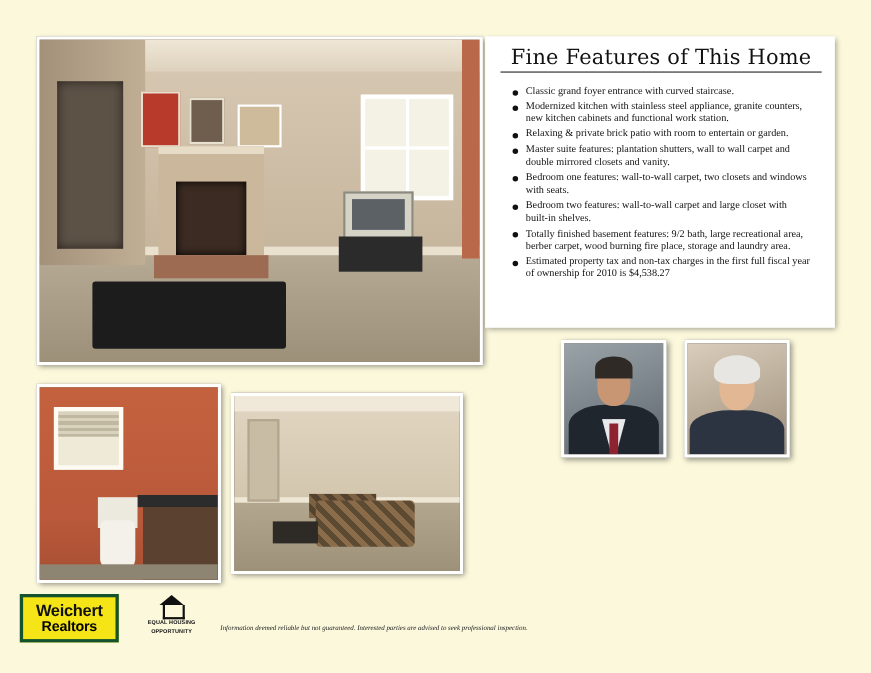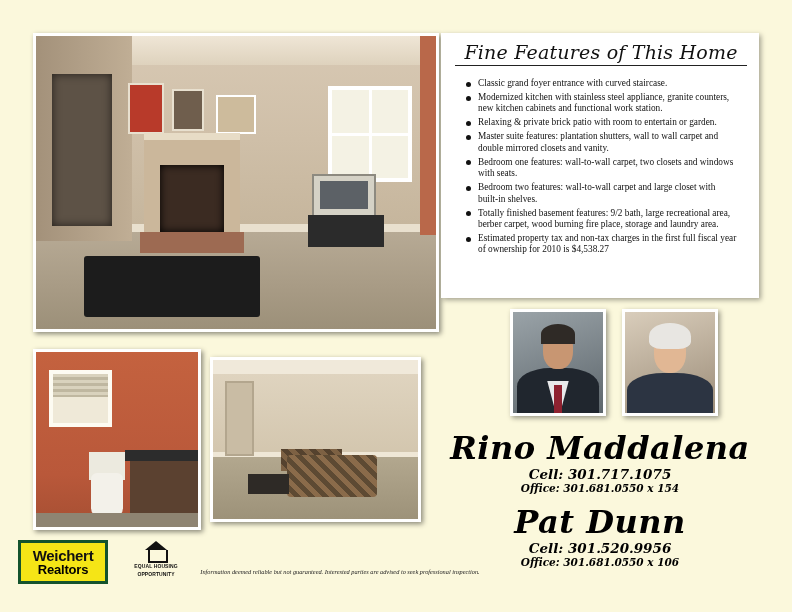--- a/index.html
+++ b/index.html
@@ -208,21 +208,20 @@
     width: 318px;
     height: 265px;
     background: #ffffff;
     box-shadow: 2px 2px 5px rgba(0,0,0,0.35);
     padding: 6px 10px 8px 12px;
     box-sizing: border-box;
   }
   .features-title {
     text-align: center;
     font-family: "DejaVu Serif", serif;
-    font-style: italic;
     font-size: 19px;
     color: #111;
     letter-spacing: 0.2px;
     margin: 2px 0 2px 0;
     white-space: nowrap;
   }
   .features-rule {
     height: 1px;
     background: #222;
     margin: 0 2px 6px 2px;
@@ -458,28 +457,20 @@
     <div class="p1-hair"></div>
   </div>
 
   <div class="portrait portrait-2">
     <div class="p2-bg"></div>
     <div class="p2-suit"></div>
     <div class="p2-head"></div>
     <div class="p2-hair"></div>
   </div>
 
-  <div class="agents">
-    <div class="agent-name">Rino Maddalena</div>
-    <div class="agent-cell">Cell: 301.717.1075</div>
-    <div class="agent-office">Office: 301.681.0550 x 154</div>
-    <div class="agent-name">Pat Dunn</div>
-    <div class="agent-cell">Cell: 301.520.9956</div>
-    <div class="agent-office">Office: 301.681.0550 x 106</div>
-  </div>
 
   <div class="weichert-logo">
     <div class="weichert-top">Weichert</div>
     <div class="weichert-bottom">Realtors</div>
   </div>
 
   <div class="eho">
     <div class="eho-mark">
       <div class="roof"></div>
       <div class="body"></div>

